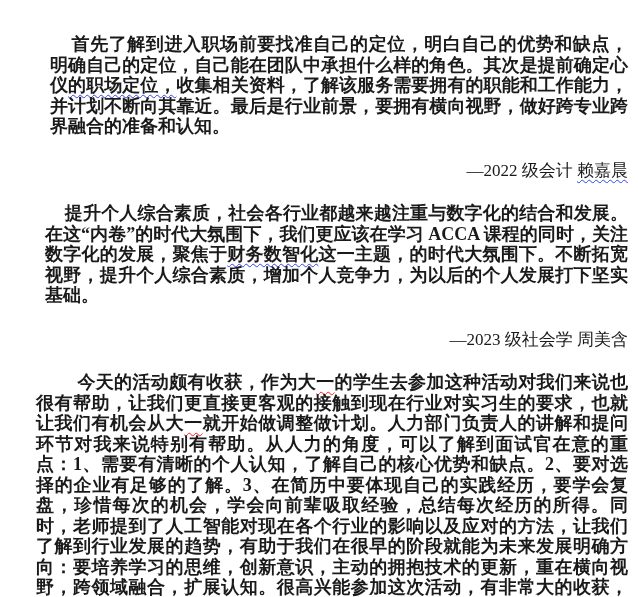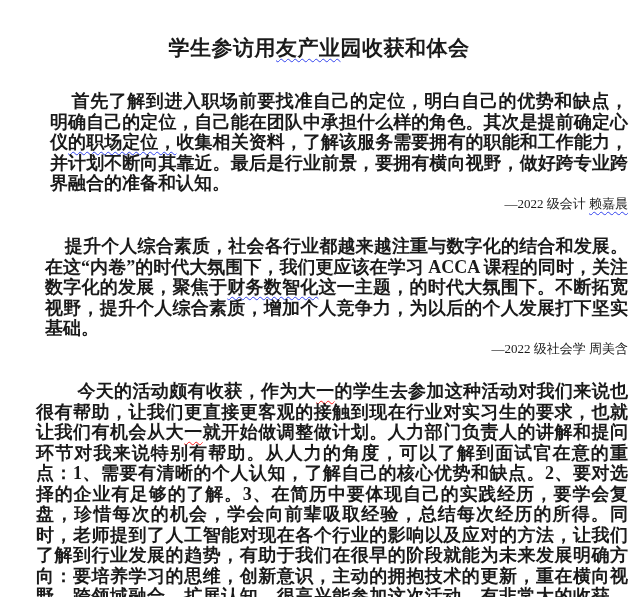--- a/index.html
+++ b/index.html
@@ -36,25 +36,26 @@
     text-align: justify;
     font-weight: bold;
   }
   .sec-1 { padding-left: 14px; }
   .sec-1 .body-para { text-indent: 1.2em; }
   .sec-2 { padding-left: 9px; }
   .sec-2 .body-para { text-indent: 1.1em; }
   .sec-3 { padding-left: 0; }
   .sec-3 .body-para { text-indent: 2.3em; }
   .signature {
-    font-size: 13px;
+    font-size: 17px;
     line-height: 20.5px;
     text-align: right;
     margin-bottom: 22px;
     white-space: nowrap;
+    margin-top: 24px;
   }
   .wavy-blue {
     text-decoration-line: underline;
     text-decoration-style: wavy;
     text-decoration-color: var(--wavy-blue);
     text-decoration-thickness: 1px;
     text-underline-offset: 3px;
   }
   .wavy-red {
     text-decoration-line: underline;
@@ -62,30 +63,29 @@
     text-decoration-color: var(--wavy-red);
     text-decoration-thickness: 1px;
     text-underline-offset: 3px;
   }
 </style>
 </head>
 <body>
 
 <div class="page">
 
-  <h1 class="doc-title"><span>学生参访用</span><span class="wavy-blue">友产业</span><span>园收获和体会</span></h1>
 
   <section class="sec-1">
     <p class="body-para"><span>首先了解到进入职场前要找准自己的定位，明白自己的优势和缺点，明确自己的定位，自己能在团队中承担什么样的角色。其次是提前确定心仪</span><span class="wavy-blue">的职场定位，</span><span>收集相关资料，了解该服务需要拥有的职能和工作能力，并计划不断向其靠近。最后是行业前景，要拥有横向视野，做好跨专业跨界融合的准备和认知。</span></p>
     <p class="signature"><span>—2022 级会计 </span><span class="wavy-blue">赖嘉晨</span></p>
   </section>
 
   <section class="sec-2">
     <p class="body-para"><span>提升个人综合素质，社会各行业都越来越注重与数字化的结合和发展。在这“内卷”的时代大氛围下，我们更应该在学习 ACCA 课程的同时，关注数字化的发展，聚焦于</span><span class="wavy-blue">财务数智化</span><span>这一主题，的时代大氛围下。不断拓宽视野，提升个人综合素质，增加个人竞争力，为以后的个人发展打下坚实基础。</span></p>
-    <p class="signature"><span>—2022 级社会学 周美含</span></p>
+    <p class="signature"><span>—2023 级社会学 周美含</span></p>
   </section>
 
   <section class="sec-3">
     <p class="body-para"><span>今天的活动颇有收获，作为大</span><span class="wavy-red">一</span><span>的学生去参加这种活动对我们来说也很有帮助，让我们更直接更客观的接触到现在行业对实习生的要求，也就让我们有机会从大</span><span class="wavy-red">一</span><span>就开始做调整做计划。人力部门负责人的讲解和提问环节对我来说特别有帮助。从人力的角度，可以了解到面试官在意的重点：1、需要有清晰的个人认知，了解自己的核心优势和缺点。2、要对选择的企业有足够的了解。3、在简历中要体现自己的实践经历，要学会复盘，珍惜每次的机会，学会向前辈吸取经验，总结每次经历的所得。同时，老师提到了人工智能对现在各个行业的影响以及应对的方法，让我们了解到行业发展的趋势，有助于我们在很早的阶段就能为未来发展明确方向：要培养学习的思维，创新意识，主动的拥抱技术的更新，重在横向视野，跨领域融合，扩展认知。很高兴能参加这次活动，有非常大的收获，希望以后还有机会再次参加类似活动，多多益善。</span></p>
     <p class="signature"><span>—2022 级人力资源管理 郭语冰</span></p>
   </section>
 
 </div>
 
 </body></html>

